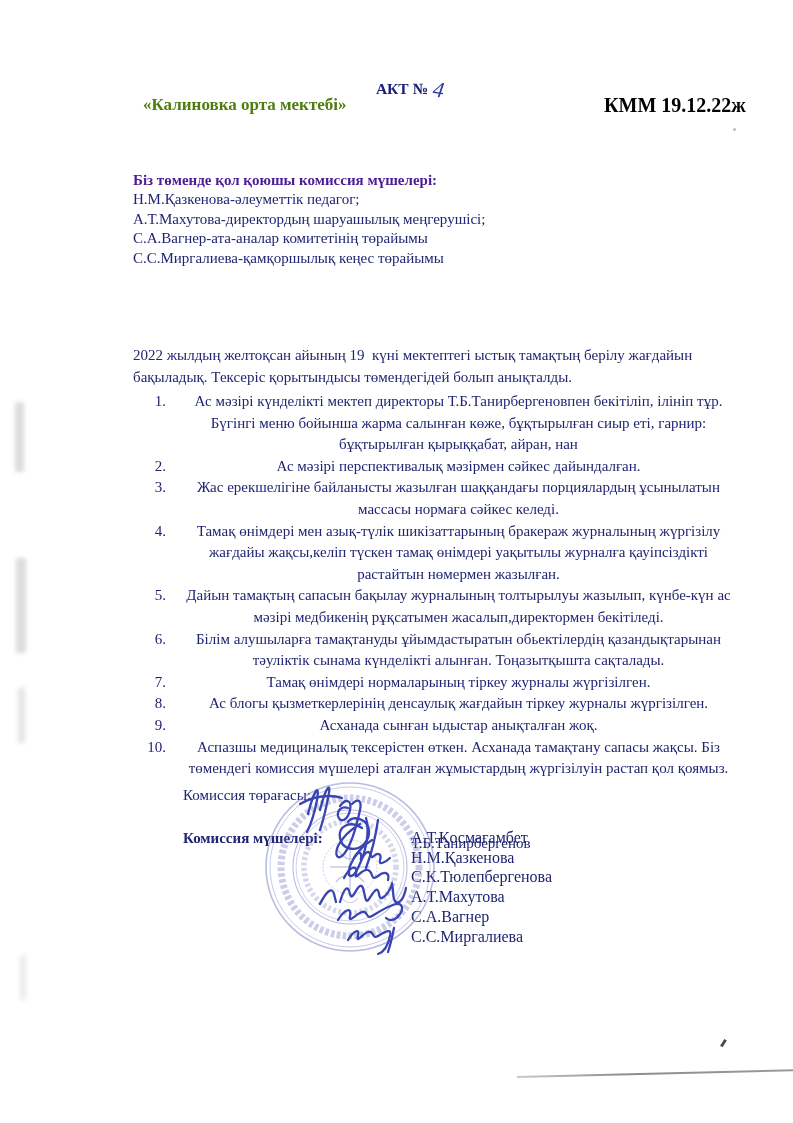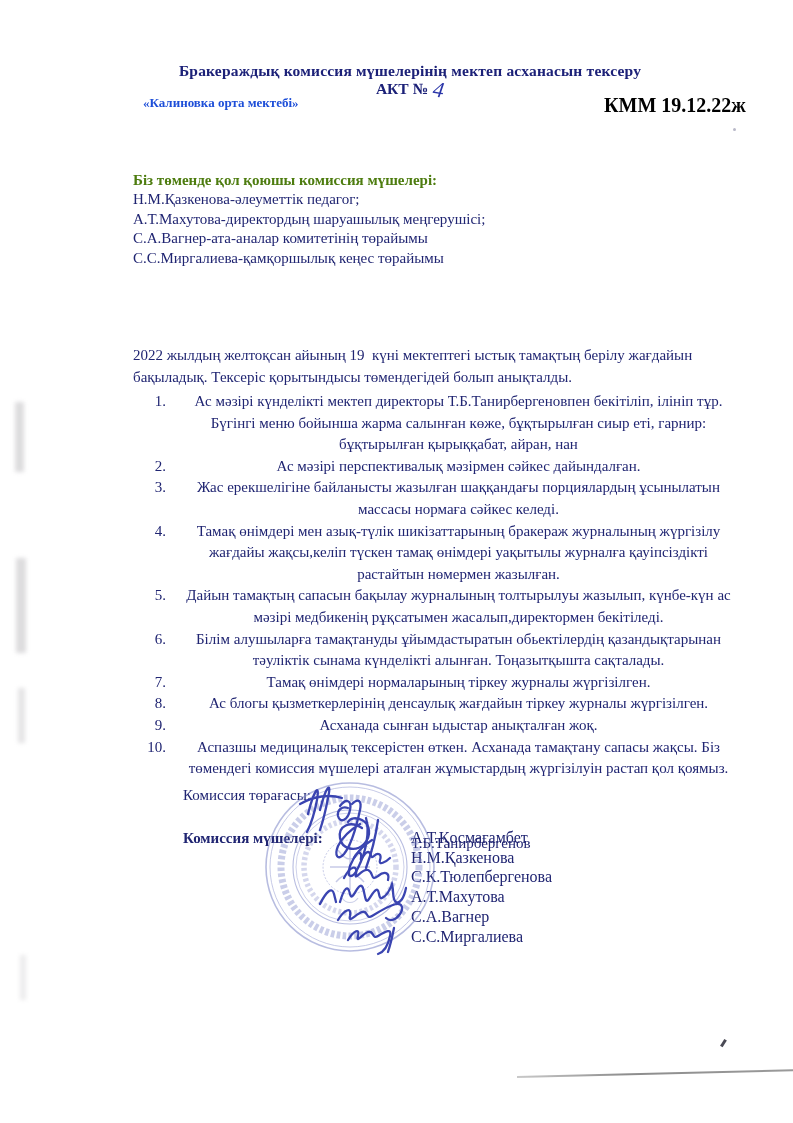--- a/index.html
+++ b/index.html
@@ -4,45 +4,44 @@
 <style>
   html,body{margin:0;padding:0;background:#ffffff;}
   .page{
     position:relative;width:793px;height:1123px;background:#ffffff;overflow:hidden;
     font-family:"Liberation Serif", serif;color:#202572;
   }
   .abs{position:absolute;}
   .title{left:90px;top:62px;width:640px;text-align:center;font-weight:bold;font-size:15.5px;letter-spacing:.2px;color:#1c2178;}
   .act-line{left:90px;top:80px;width:640px;text-align:center;font-weight:bold;font-size:15.5px;color:#1c2178;}
   .handnum{display:inline-block;font-weight:400;font-style:italic;font-size:22px;color:#2a35a8;transform:rotate(9deg);margin-left:5px;line-height:14px;vertical-align:-3px;}
-  .school{left:143px;top:95px;font-weight:bold;font-size:13px;color:#1d4ed8;}
+  .school{left:143px;top:95px;font-weight:bold;font-size:17px;color:#4d7c0f;}
   .kmm{left:588px;top:94px;font-weight:bold;font-size:20px;color:#000000;margin-left:16px;}
   .commission{left:133px;top:171px;width:580px;font-size:15px;line-height:19.4px;}
-  .commission .c-intro{font-weight:bold;color:#4d7c0f;}
+  .commission .c-intro{font-weight:bold;color:#4c1d95;}
   .paragraph{left:133px;top:344px;width:614px;font-size:15px;line-height:22px;white-space:pre-wrap;}
   ol.findings{left:150px;top:391px;width:592px;margin:0;padding:0;list-style:none;counter-reset:item;position:absolute;}
   ol.findings li{position:relative;margin-left:25px;font-size:15px;line-height:21.6px;text-align:center;}
   ol.findings li::before{counter-increment:item;content:counter(item) ".";position:absolute;right:100%;margin-right:9px;white-space:nowrap;}
   .sig-label{font-size:15px;}
   .sig-name{font-size:15px;margin-top:48px;}
   .member-names span{display:block;line-height:19.7px;}
   .stamp-svg{left:258px;top:770px;opacity:.55;z-index:3;}
   .sign-svg{left:262px;top:768px;z-index:4;}
   .sig-text{z-index:2;}
   .smudge{background:#b4b2b6;filter:blur(2px);opacity:.45;}
   .scanline{left:517px;top:1076px;width:277px;height:2px;background:linear-gradient(to right,#c9c9c9,#8d8d8d 40%,#9a9a9a);transform:rotate(-1.4deg);transform-origin:left center;}
   .speck{left:722px;top:1039px;width:2.5px;height:8px;background:#4a4a55;transform:rotate(32deg);}
   .speck2{left:733px;top:128px;width:3px;height:3px;background:#9a9ab0;border-radius:50%;opacity:.7;}
 </style>
 </head>
 <body>
 
 <div class="page">
 
-  <div class="abs title">Бракераждық комиссия мүшелерінің мектеп асханасын тексеру</div>
 
   <div class="abs act-line">
     <span>АКТ №</span><span class="handnum">4</span>
   </div>
 
   <div class="abs school">«Калиновка орта мектебі»</div>
   <div class="abs kmm">КММ 19.12.22ж</div>
 
   <div class="abs commission">
     <div class="c-intro">Біз төменде қол қоюшы комиссия мүшелері:</div>

